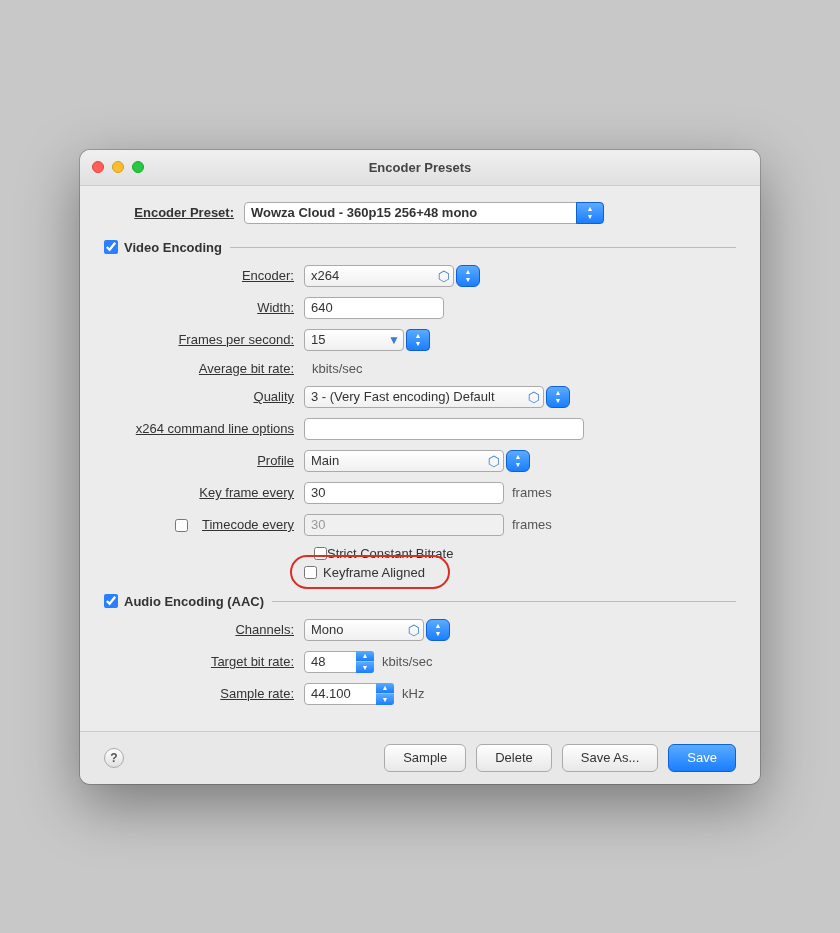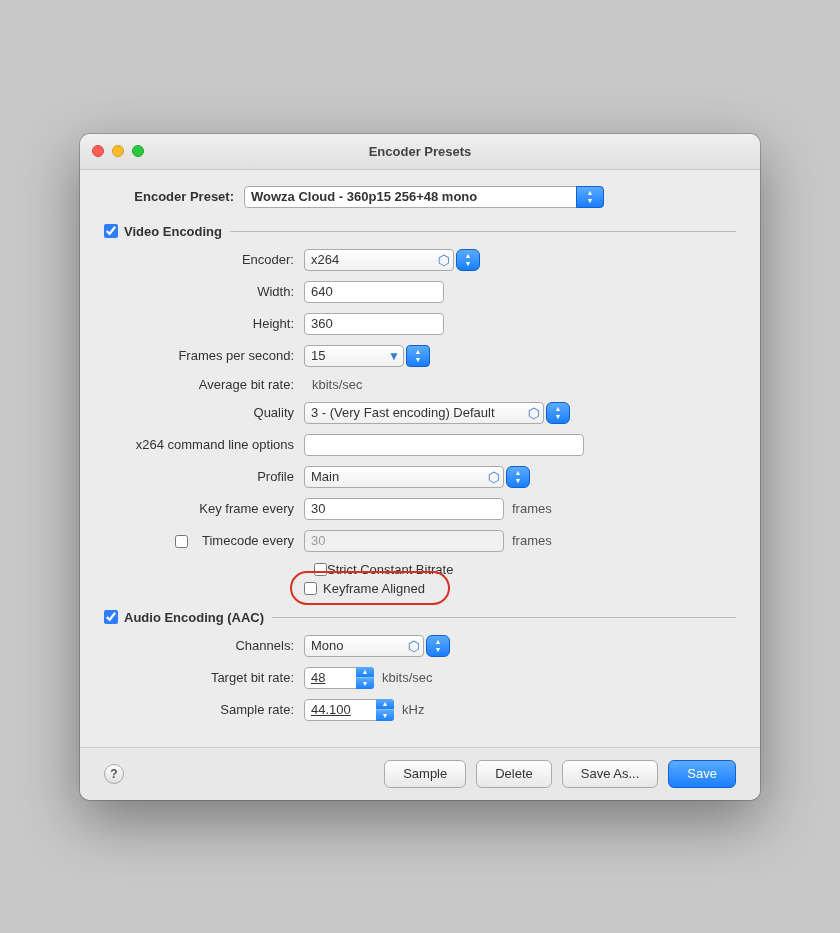--- a/index.html
+++ b/index.html
@@ -59,20 +59,21 @@
       align-items: center;
       margin-bottom: 10px;
     }
     .label-right {
       text-align: right;
       flex: 0 0 200px;
       padding-right: 10px;
       font-size: 13px;
       color: #333;
       font-weight: 500;
+      text-decoration: underline;
     }
     .label-right-bold {
       font-weight: 700;
     }
     .input-text {
       height: 22px;
       border: 1px solid #aaa;
       border-radius: 4px;
       background: white;
       padding: 0 6px;
@@ -222,21 +223,20 @@
       font-size: 12px;
       color: #555;
       cursor: pointer;
       font-weight: 700;
     }
     
     .stepper-wrapper {
       position: relative;
       display: inline-flex;
       align-items: center;
-      text-decoration: underline;
     }
     .stepper-input {
       width: 70px;
       padding-right: 20px;
     }
     .stepper-buttons {
       position: absolute;
       right: 0;
       display: flex;
       flex-direction: column;
@@ -315,24 +315,20 @@
         <span style="font-size:7px;">▲</span>
         <span style="font-size:7px;">▼</span>
       </div>
     </div>
 
     <div class="row">
       <span class="label-right">Width:</span>
       <input type="text" class="input-text input-medium" value="640" style="">
     </div>
 
-    <div class="row">
-      <span class="label-right">Height:</span>
-      <input type="text" class="input-text input-medium" value="360" style="">
-    </div>
 
     <div class="row">
       <span class="label-right">Frames per second:</span>
       <div class="select-wrapper">
         <select style="width:100px;">
           <option>15</option>
         </select>
         <span class="select-arrow" style="color:#3a7bd5;font-size:12px;">▼</span>
       </div>
       <div class="select-blue" style="border-radius:4px; margin-left:2px;">

